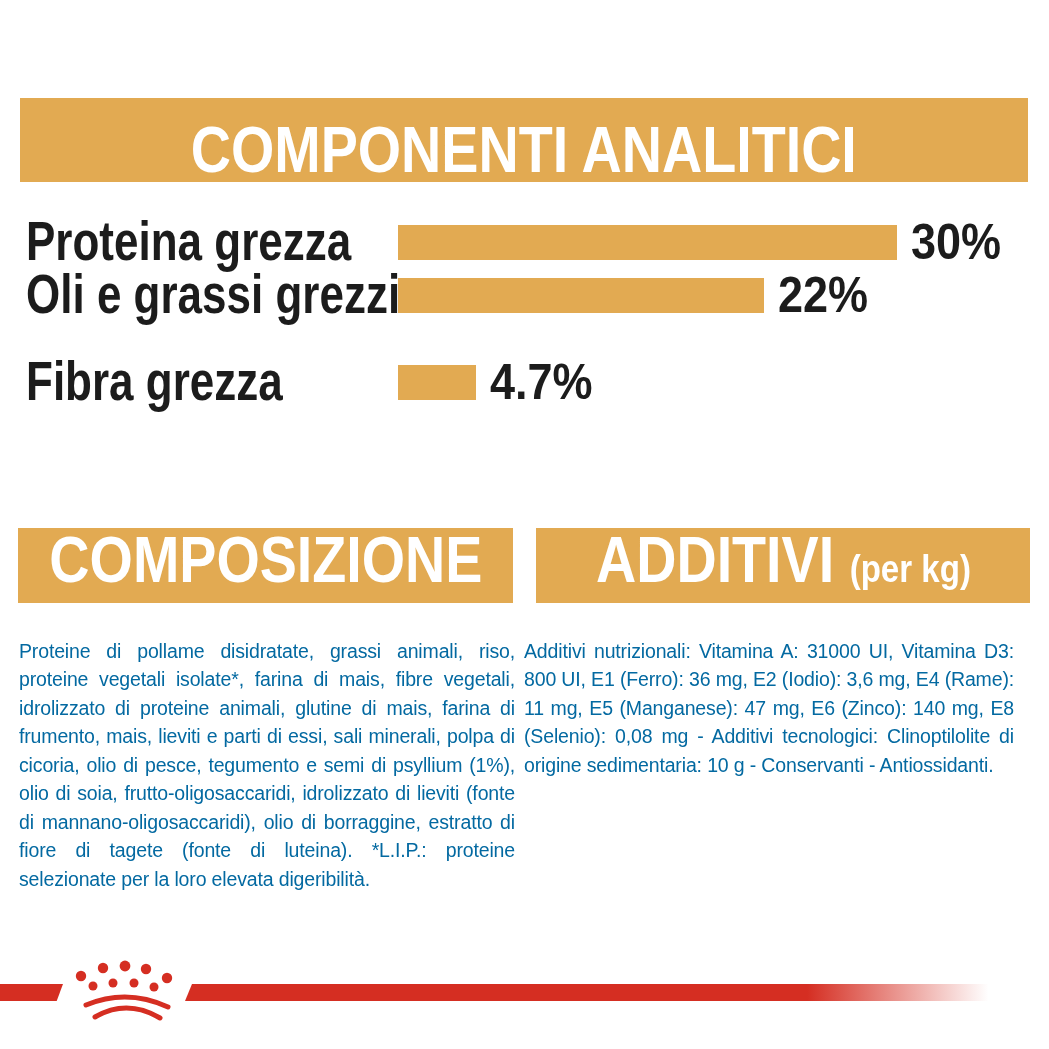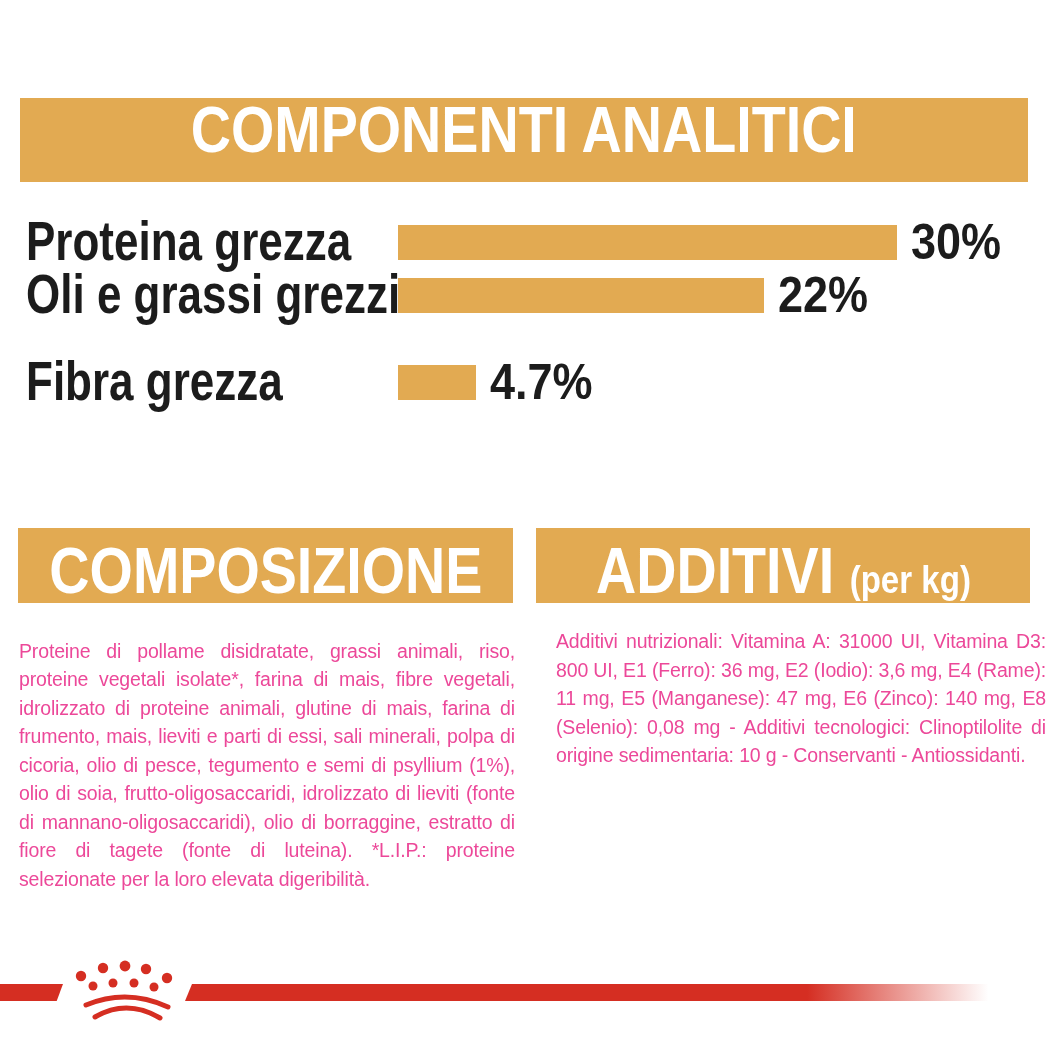--- a/index.html
+++ b/index.html
@@ -10,21 +10,21 @@
   html,body{margin:0;padding:0;}
   body{
     width:1049px;height:1049px;position:relative;overflow:hidden;
     background:#ffffff;
     font-family:"Liberation Sans", sans-serif;
   }
   
   .title-band{
     position:absolute;left:20px;top:98px;width:1008px;height:84px;
     background:var(--gold);
-    display:flex;align-items:flex-start;justify-content:center;
+    display:flex;align-items:flex-end;justify-content:center;
   }
   .title-band .txt{
     color:#fff;font-weight:700;font-size:64px;line-height:1;
     white-space:nowrap;display:inline-block;
     transform:scaleX(0.87);transform-origin:center center;
   }
   
   .chart-row{position:absolute;left:0;width:923px;height:35px;}
   .row-label{
     position:absolute;left:26px;top:50%;
@@ -38,38 +38,38 @@
   }
   .row-value{
     position:absolute;top:50%;
     font-size:50px;font-weight:700;color:var(--ink);line-height:1;
     white-space:nowrap;display:inline-block;
     transform:translateY(-52%) scaleX(0.90);transform-origin:left center;
   }
   
   .sec-hdr{
     position:absolute;top:528px;height:75px;background:var(--gold);
-    display:flex;align-items:flex-end;justify-content:center;
+    display:flex;align-items:flex-start;justify-content:center;
   }
   .sec-hdr.left{left:18px;width:495px;}
   .sec-hdr.right{left:536px;width:494px;}
   .sec-hdr .txt{
     color:#fff;font-weight:700;font-size:64px;line-height:1;
     white-space:nowrap;display:inline-block;
     transform:scaleX(0.87);transform-origin:center center;
   }
   .sec-hdr .suffix{font-size:38px;font-weight:700;}
   
   .body-text{
     position:absolute;top:617px;
     font-size:19.5px;line-height:28.5px;letter-spacing:-0.15px;
-    text-align:justify;color:#ec4899;
+    text-align:justify;color:#0369a1;
   }
   .body-text.left{left:19px;width:496px;}
-  .body-text.right{left:556px;width:490px;margin-top:10px;}
+  .body-text.right{left:524px;width:490px;}
   
   .ribbon-left{
     position:absolute;left:0;top:984px;width:63px;height:17px;
     background:var(--red);
     clip-path:polygon(0 0,100% 0,90% 100%,0 100%);
   }
   .ribbon-right{
     position:absolute;left:185px;top:984px;width:864px;height:17px;
     background:linear-gradient(90deg,var(--red) 0%,var(--red) 72%,transparent 93%);
     clip-path:polygon(7px 0,100% 0,100% 100%,0 100%);

